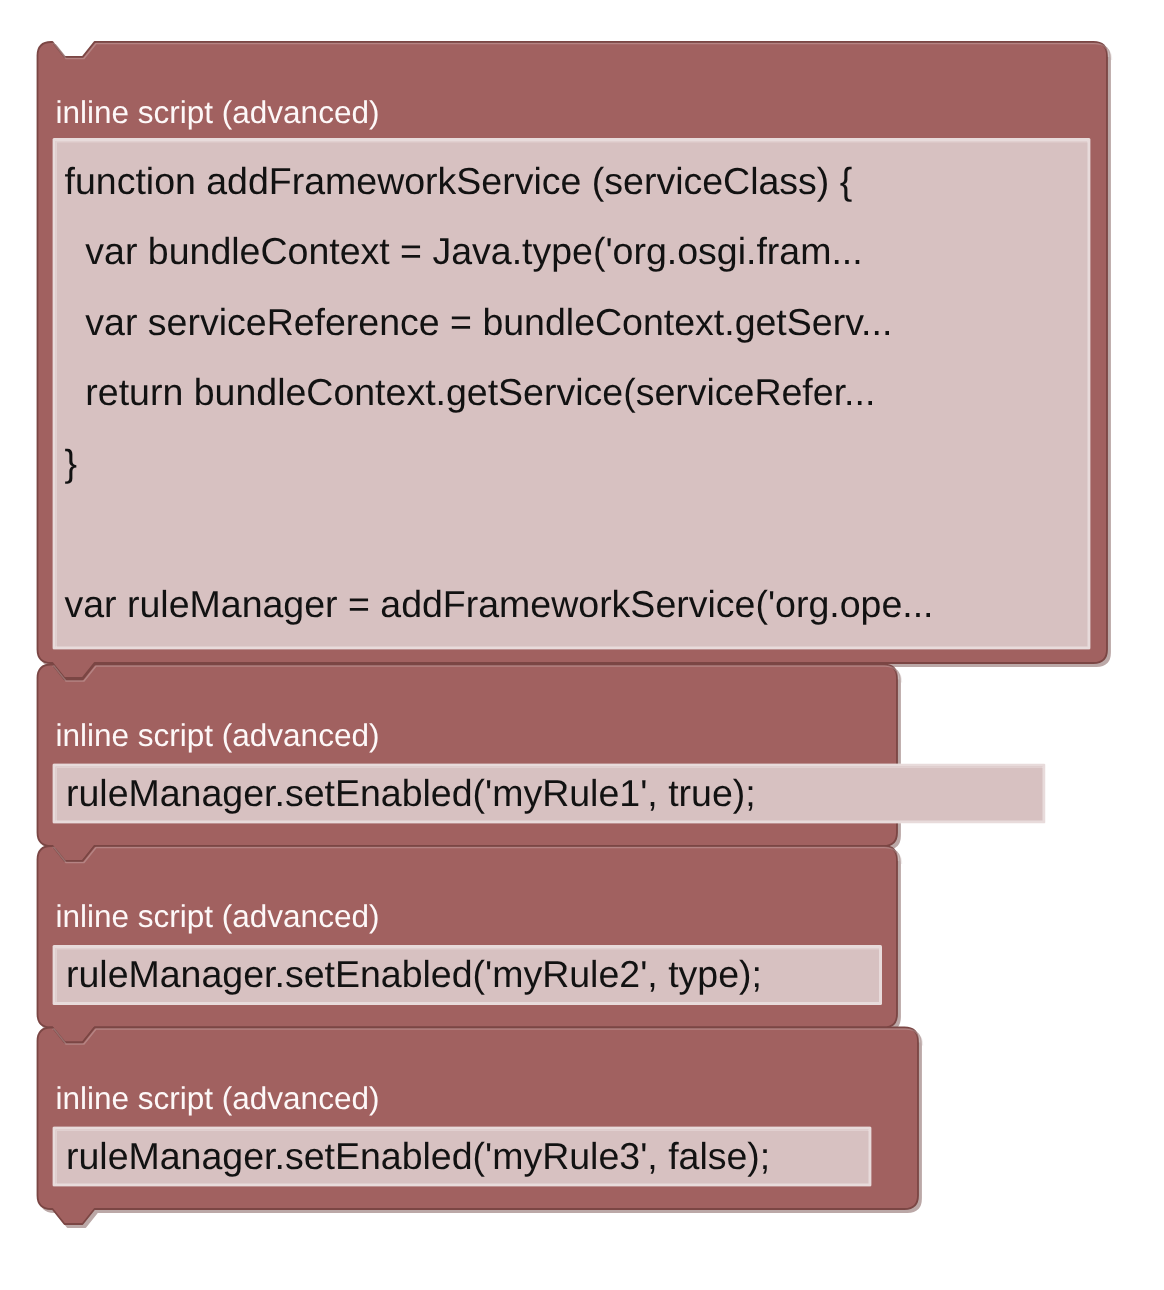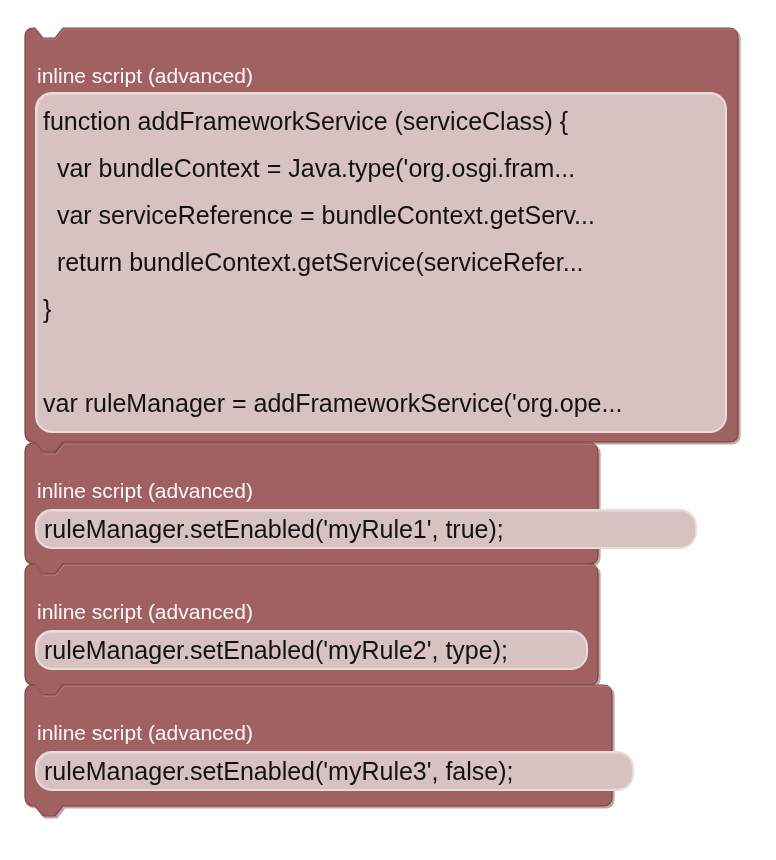--- a/index.html
+++ b/index.html
@@ -40,21 +40,21 @@
     font-size: 21px;
     color: #fdf8f8;
     white-space: nowrap;
     margin-top: 16px;
   }
 
   .field {
     position: absolute;
     background: #d7c1c1;
     border: 2px solid rgba(255,255,255,0.42);
-    border-radius: 17px;
+    border-radius: 1px;
     box-sizing: border-box;
     box-shadow: inset 1px 1px 0 rgba(255,255,255,0.25);
   }
   .field pre {
     margin: 0;
     font-family: "Liberation Sans", "DejaVu Sans", sans-serif;
     color: #121212;
     white-space: pre;
     overflow: hidden;
   }
@@ -116,18 +116,18 @@
       <pre>ruleManager.setEnabled('myRule2', type);</pre>
     </div>
   </div>
 
   <div class="block" style="left:25px; top:685px; width:587px; height:121px;">
     <svg class="shape" width="587" height="134" viewBox="0 0 587 134">
       <path class="bfill" d="M 9 0 H 10 l 8 10 h 12 l 8 -10 H 578 Q 587 0 587 9 V 112 Q 587 121 578 121 H 38 l -8 10 h -12 l -8 -10 H 9 Q 0 121 0 112 V 9 Q 0 0 9 0 Z"></path>
       <path class="bevel" d="M 9 0 H 10 l 8 10 h 12 l 8 -10 H 578 Q 587 0 587 9"></path>
     </svg>
     <div class="hdr">inline script (advanced)</div>
-    <div class="field small" style="left:10px; top:66px; width:599px; height:40px;">
+    <div class="field small" style="left:10px; top:66px; width:546px; height:40px;">
       <pre>ruleManager.setEnabled('myRule3', false);</pre>
     </div>
   </div>
 
 </div>
 
 </body></html>

